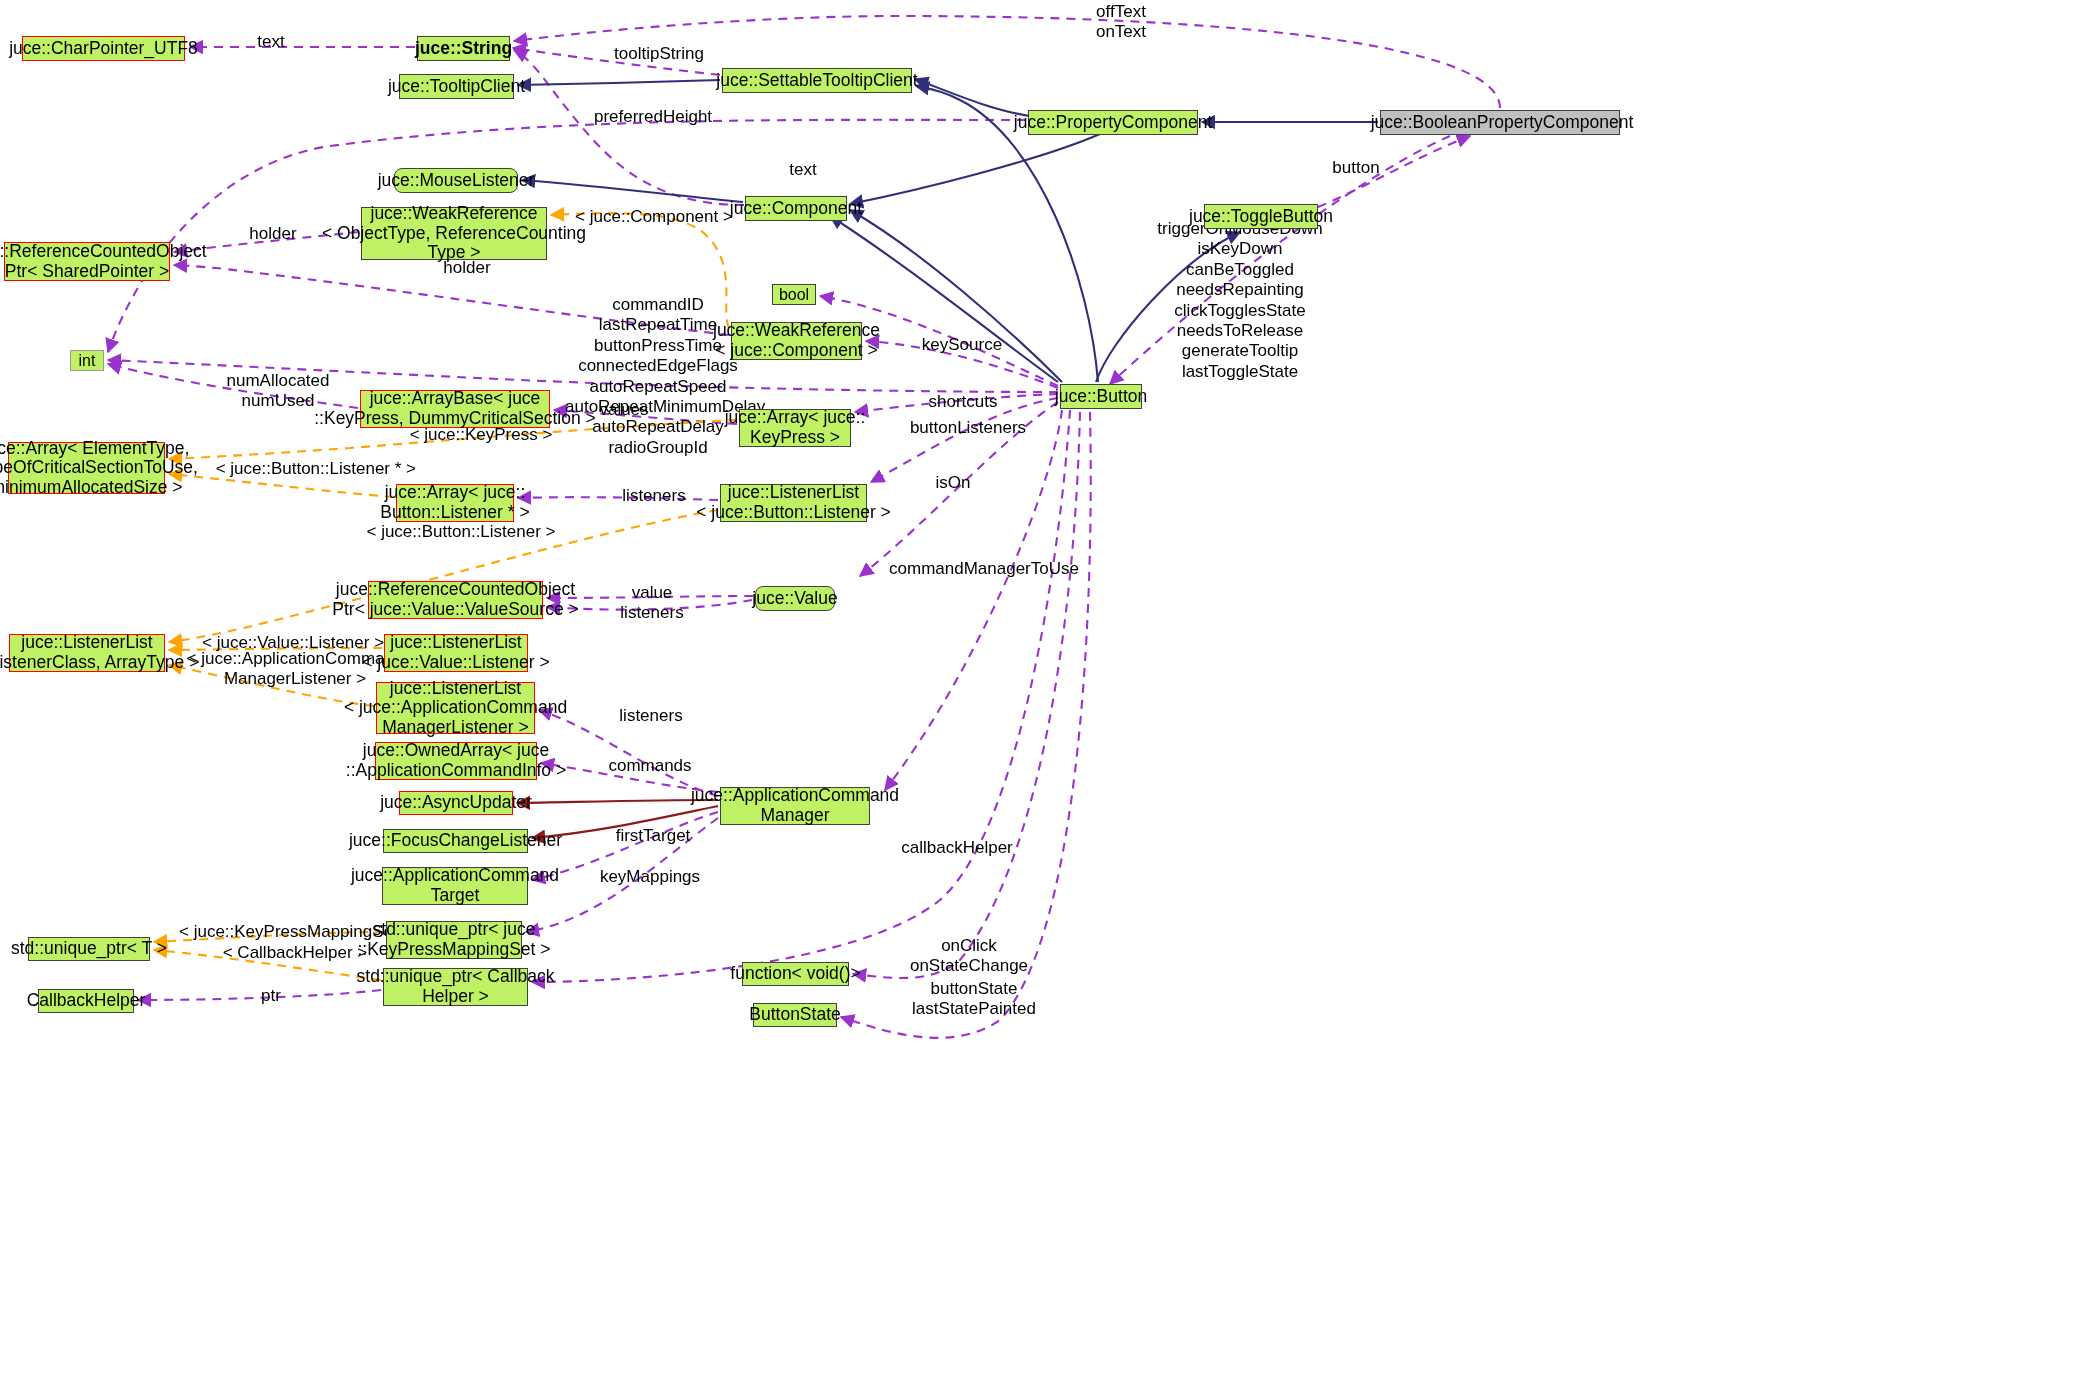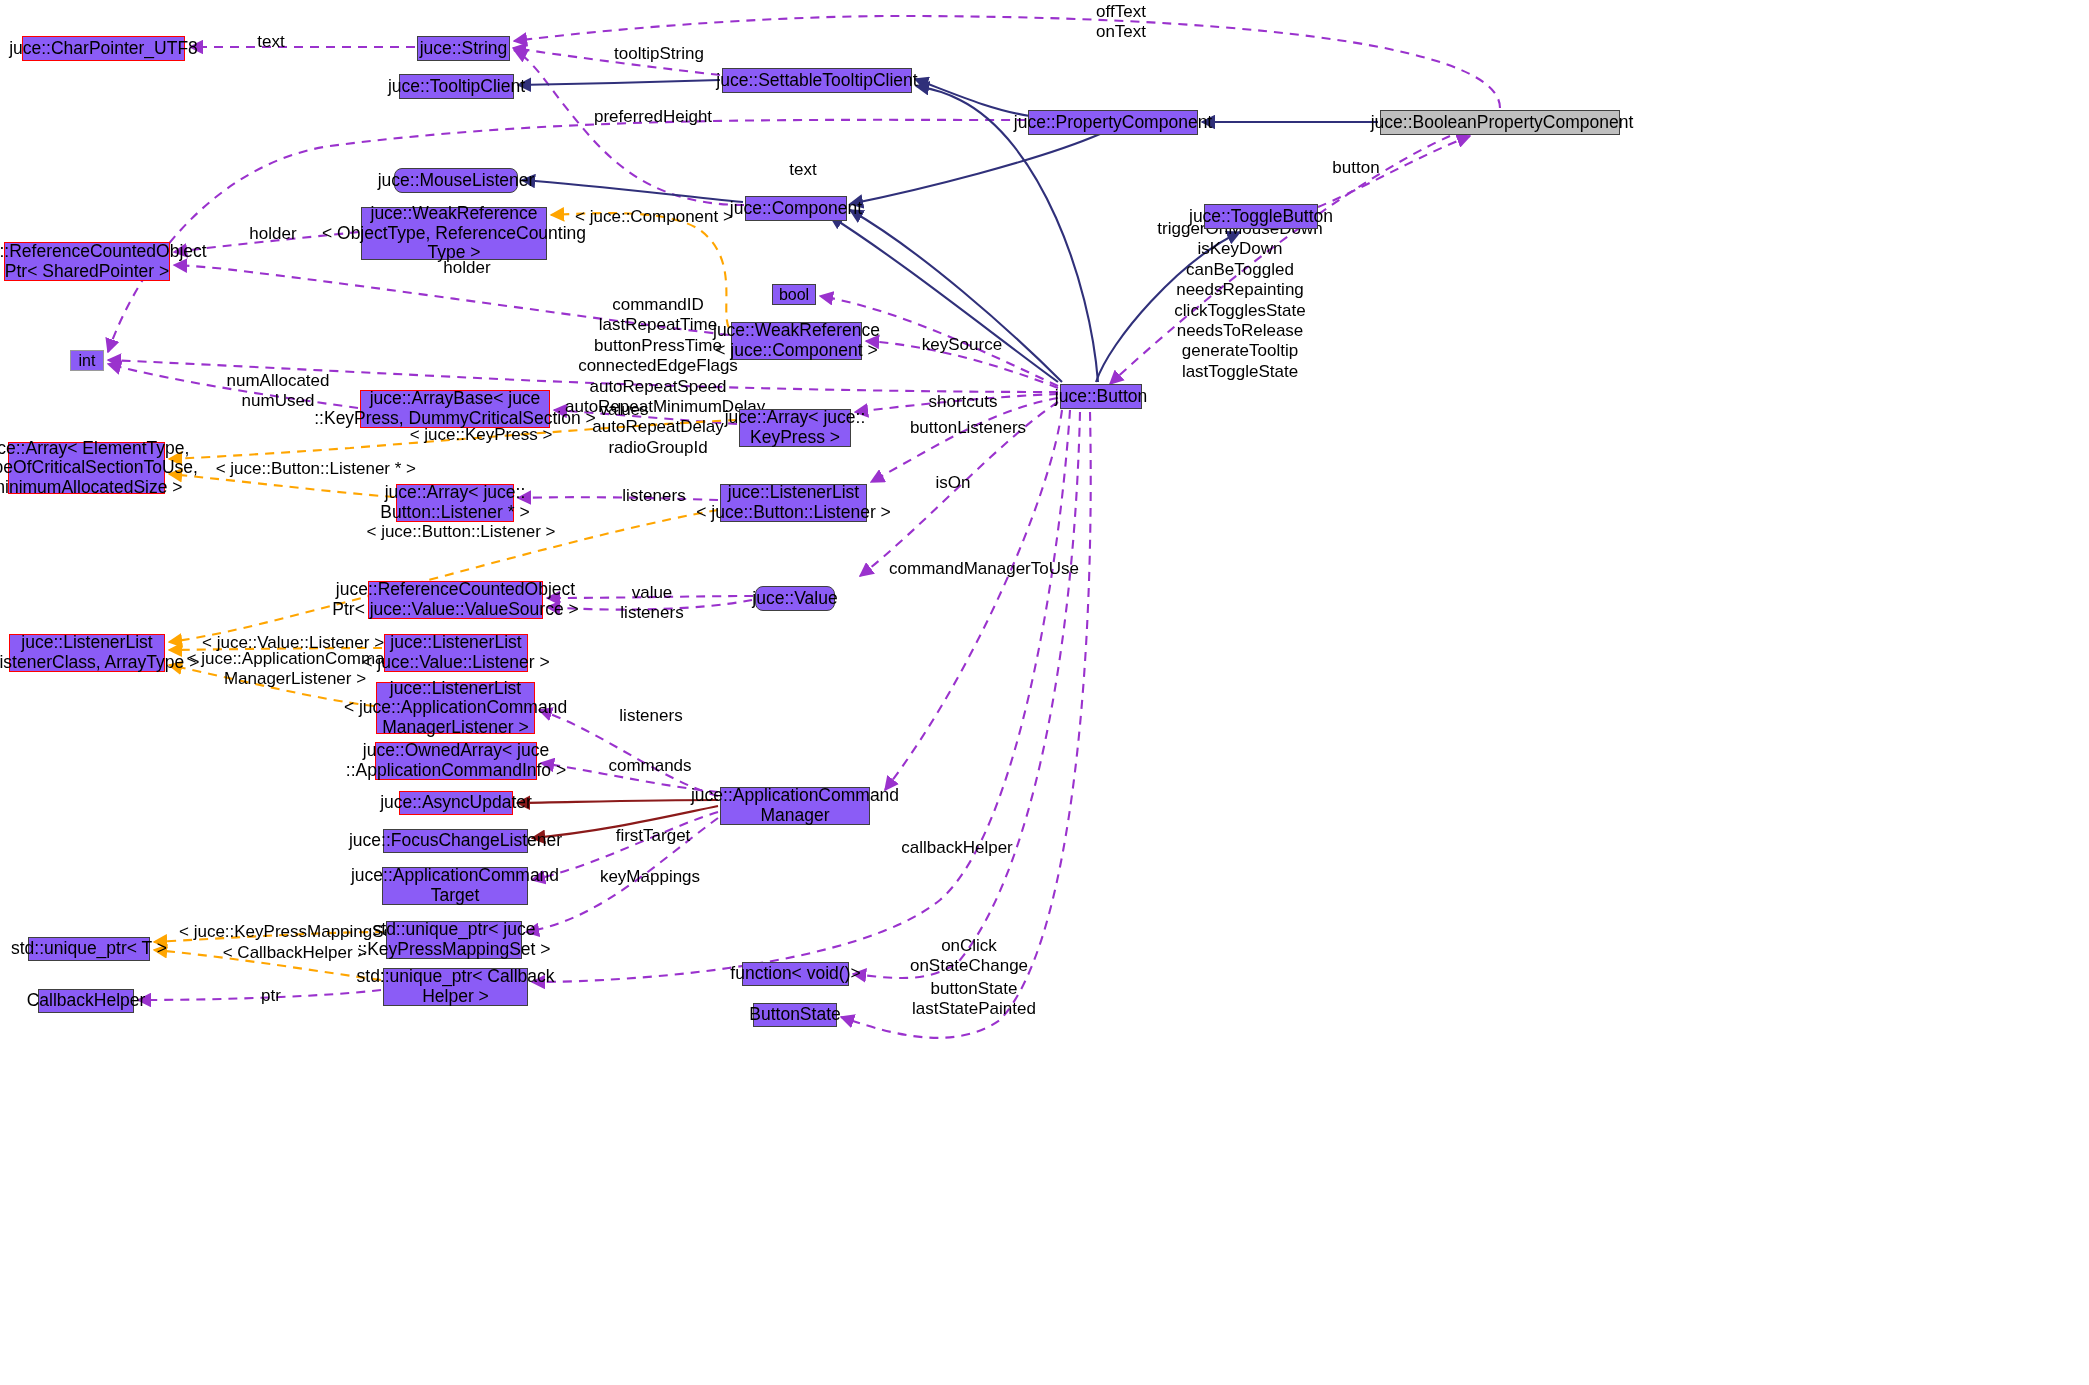--- a/index.html
+++ b/index.html
@@ -24,21 +24,21 @@
   .node {
     position: absolute;
     box-sizing: border-box;
     display: flex;
     align-items: center;
     justify-content: center;
     text-align: center;
     font-size: 17.5px;
     line-height: 1.12;
     color: #000000;
-    background: #8b5cf6;
+    background: #bef264;
     border: 1.6px solid #404040;
     white-space: pre;
     padding: 1px 4px;
     z-index: 5;
   }
   .node.red {
     border-color: #ff0000;
     border-width: 1.6px;
   }
   .node.grey-fill {
@@ -184,21 +184,21 @@
 
     <g fill="none" stroke-width="2.1" stroke="#8b1a1a" marker-end="url(#arrDark)">
 
       <path d="M 718 800 C 650 800, 580 802, 517 803"></path>
 
       <path d="M 718 806 C 660 818, 600 832, 532 838"></path>
     </g>
   </svg>
 
   <div class="node red" style="left:22px;top:36px;width:163px;height:25px;">juce::CharPointer_UTF8</div>
-  <div class="node" style="left:417px;top:36px;width:93px;height:25px;">juce::String</div>
+  <div class="node" style="left:417px;top:36px;width:93px;height:25px;font-weight:bold;">juce::String</div>
   <div class="node" style="left:399px;top:74px;width:115px;height:25px;">juce::TooltipClient</div>
   <div class="node" style="left:722px;top:68px;width:190px;height:25px;">juce::SettableTooltipClient</div>
   <div class="node" style="left:1028px;top:110px;width:170px;height:25px;">juce::PropertyComponent</div>
   <div class="node grey-fill" style="left:1380px;top:110px;width:240px;height:25px;padding-left:8px;">juce::BooleanPropertyComponent</div>
   <div class="node" style="left:1204px;top:204px;width:114px;height:25px;">juce::ToggleButton</div>
   <div class="node" style="left:394px;top:168px;width:124px;height:25px;border-radius:8px;">juce::MouseListener</div>
   <div class="node" style="left:745px;top:196px;width:102px;height:25px;">juce::Component</div>
   <div class="node" style="left:361px;top:207px;width:186px;height:53px;">juce::WeakReference
 &lt; ObjectType, ReferenceCounting
 Type &gt;</div>

